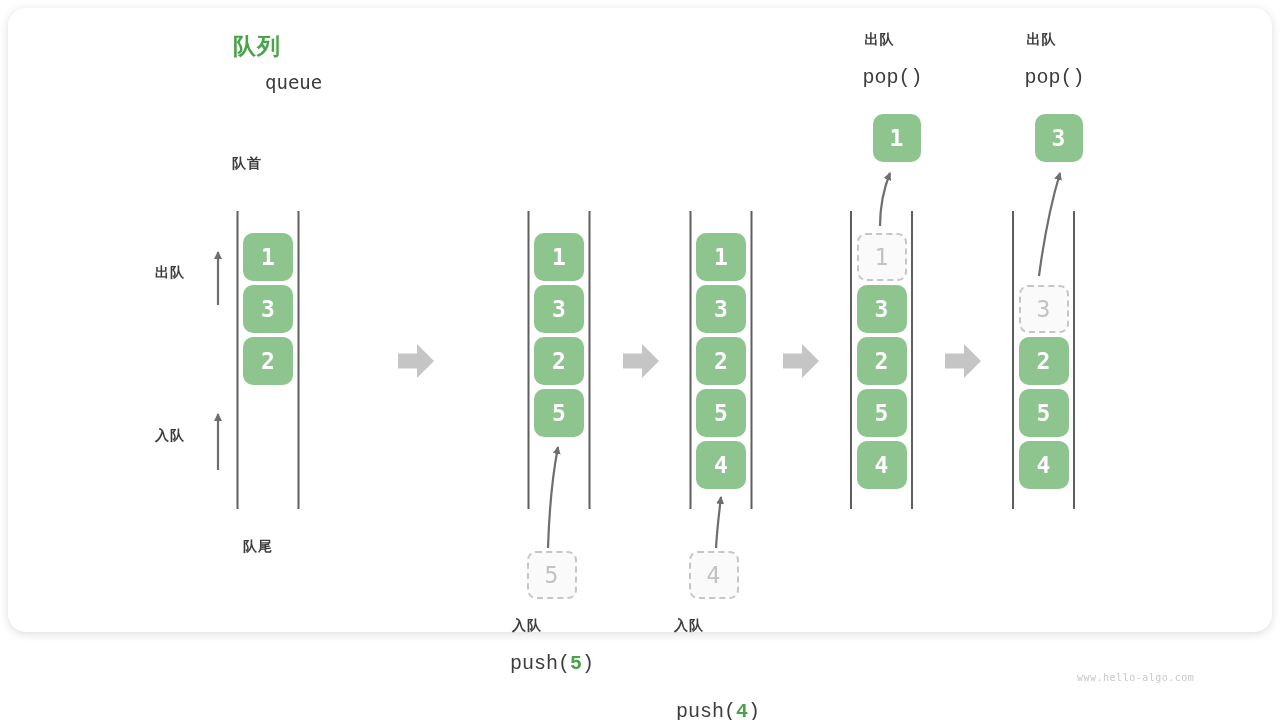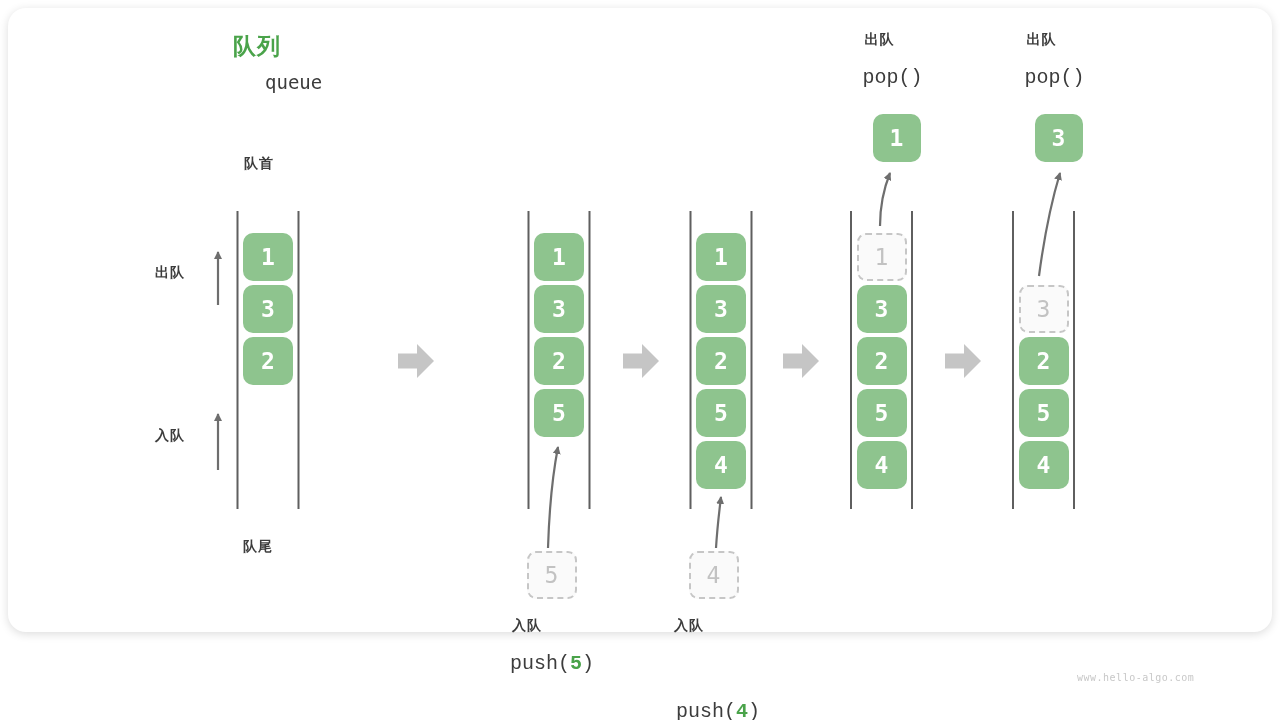--- a/index.html
+++ b/index.html
@@ -87,21 +87,21 @@
         <path d="M548,548 C549,516 552,478 558,447" fill="none" stroke="#6e6e6e" stroke-width="2.2" marker-end="url(#ah)"></path>
         <path d="M716,548 C717,532 719,513 721,497" fill="none" stroke="#6e6e6e" stroke-width="2.2" marker-end="url(#ah)"></path>
         <path d="M880,226 C880,206 884,188 890,173" fill="none" stroke="#6e6e6e" stroke-width="2.2" marker-end="url(#ah)"></path>
         <path d="M1039,276 C1044,238 1051,203 1060,173" fill="none" stroke="#6e6e6e" stroke-width="2.2" marker-end="url(#ah)"></path>
       </g>
   </svg>
 
   <div class="abs title-zh" style="left:233px;top:31px;">队列</div>
   <div class="abs title-en" style="left:218px;top:71px;margin-left:47px;">queue</div>
 
-  <div class="abs zh" style="left:244px;top:155px;">队首</div>
+  <div class="abs zh" style="left:232px;top:155px;">队首</div>
   <div class="abs zh" style="left:243px;top:538px;text-align:center;">队尾</div>
   <div class="abs zh" style="left:155px;top:264px;">出队</div>
   <div class="abs zh" style="left:155px;top:427px;">入队</div>
 
   <div id="boxes-layer">
       <div class="qbox" style="left: 243px; top: 233px;">1</div>
       <div class="qbox" style="left: 243px; top: 285px;">3</div>
       <div class="qbox" style="left: 243px; top: 337px;">2</div>
       <div class="qbox" style="left: 534px; top: 233px;">1</div>
       <div class="qbox" style="left: 534px; top: 285px;">3</div>

